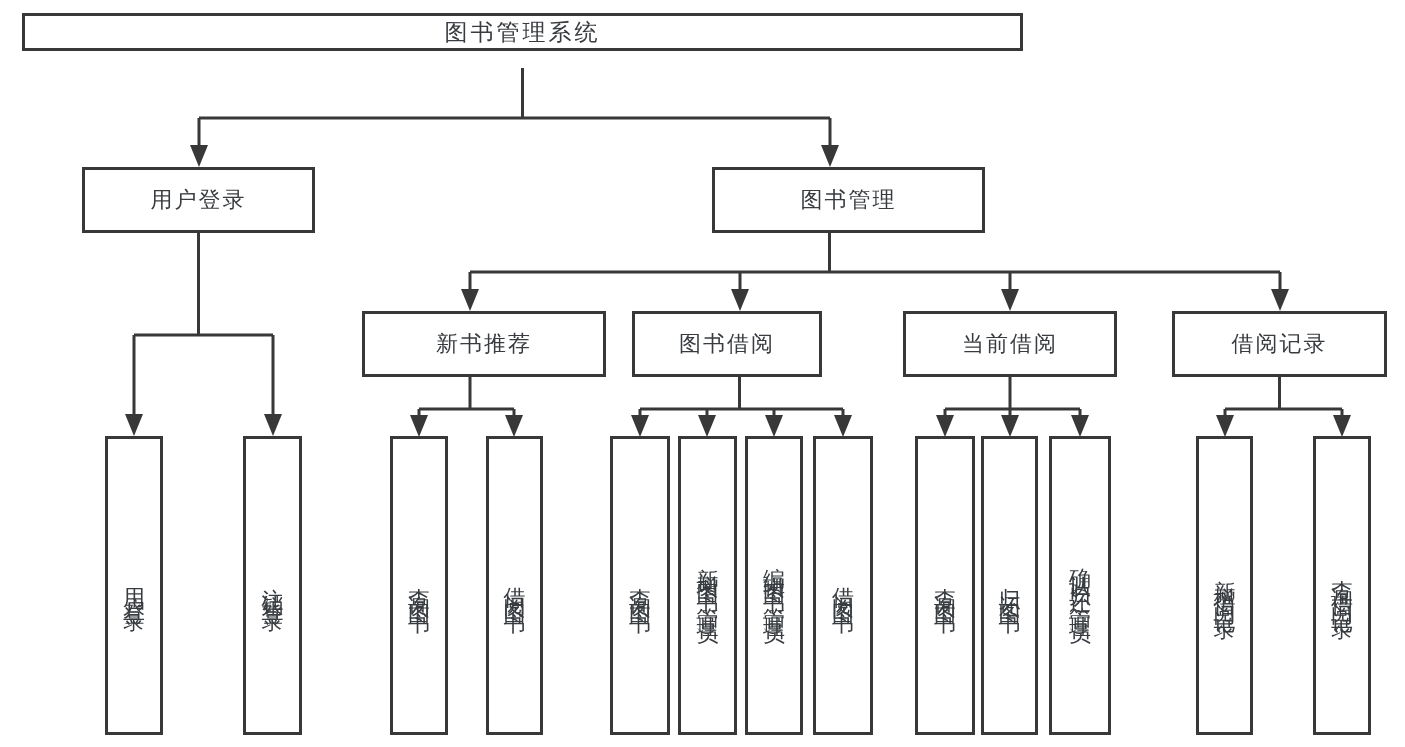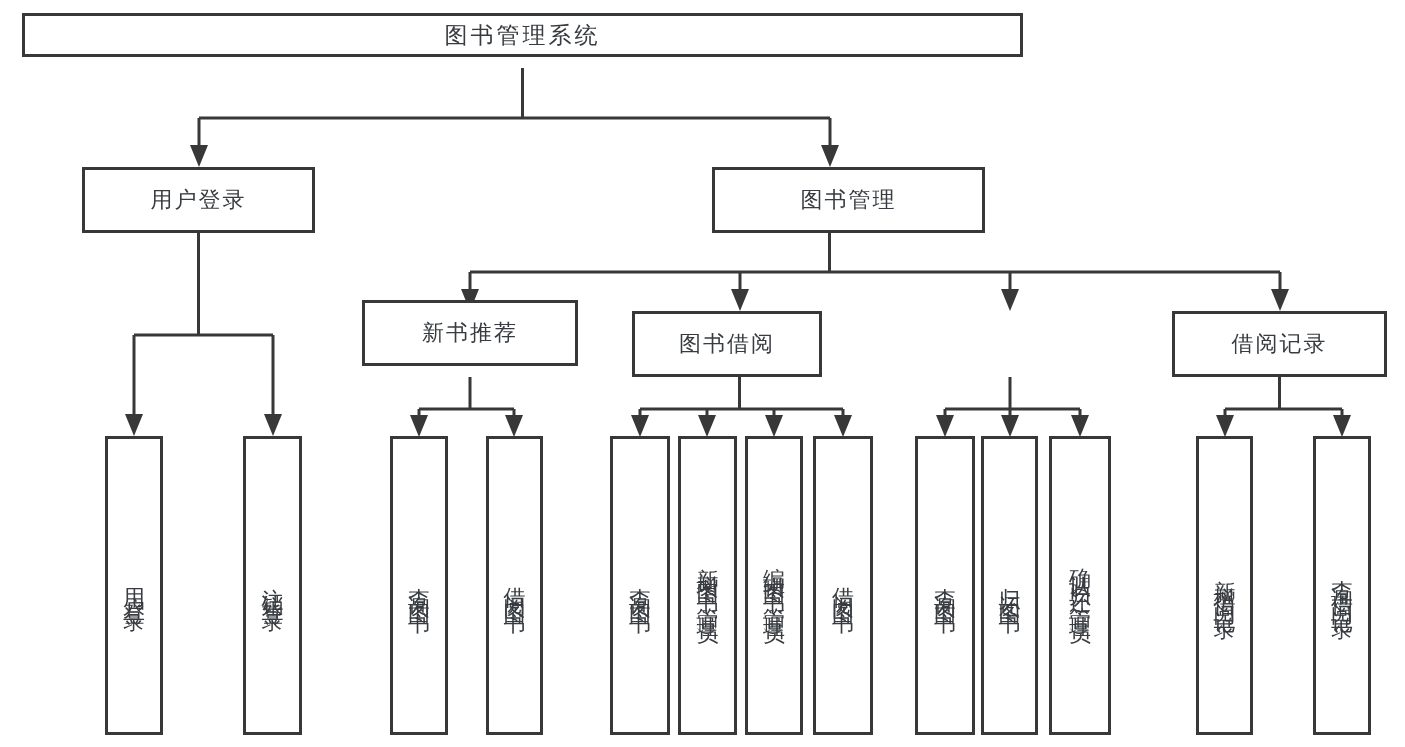--- a/index.html
+++ b/index.html
@@ -84,36 +84,39 @@
       <polygon points="765,415 783,415 774,437"></polygon>
       <polygon points="834,415 852,415 843,437"></polygon>
       <polygon points="936,415 954,415 945,437"></polygon>
       <polygon points="1001,415 1019,415 1010,437"></polygon>
       <polygon points="1071,415 1089,415 1080,437"></polygon>
       <polygon points="1216,415 1234,415 1225,437"></polygon>
       <polygon points="1333,415 1351,415 1342,437"></polygon>
     </g>
   </svg>
 
-  <div class="box" style="left:22px; top:13px; width:1001px; height:44px;">
+  <div class="box" style="left:22px; top:13px; width:1001px; height:38px;">
     <span class="h-label root-label">图书管理系统</span>
   </div>
 
   <div class="box" style="left:82px; top:167px; width:233px; height:66px;">
     <span class="h-label">用户登录</span>
   </div>
   <div class="box" style="left:712px; top:167px; width:273px; height:66px;">
     <span class="h-label">图书管理</span>
   </div>
 
-  <div class="box" style="left:362px; top:300px; width:216px; height:66px;">
+  <div class="box" style="left:362px; top:311px; width:244px; height:66px;">
     <span class="h-label">新书推荐</span>
   </div>
   <div class="box" style="left:632px; top:311px; width:190px; height:66px;text-align:center;">
     <span class="h-label">图书借阅</span>
+  </div>
+  <div class="box" style="left:903px; top:311px; width:214px; height:66px;">
+    <span class="h-label">当前借阅</span>
   </div>
   <div class="box" style="left:1172px; top:311px; width:215px; height:66px;">
     <span class="h-label">借阅记录</span>
   </div>
 
   <div class="box" style="left:105px; top:436px; width:58px; height:299px;">
     <span class="v-text">用户登录</span>
   </div>
   <div class="box" style="left:243px; top:436px; width:59px; height:299px;">
     <span class="v-text">注销登录</span>

